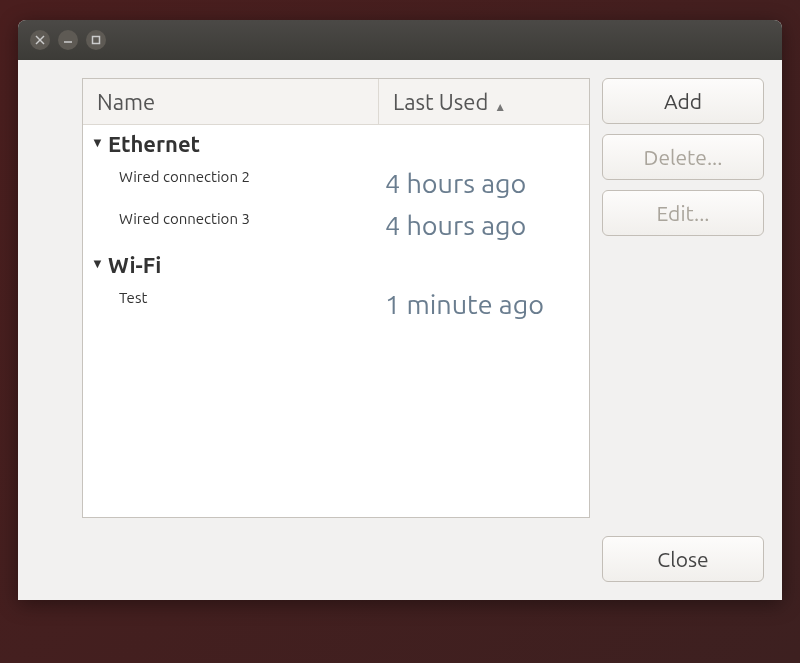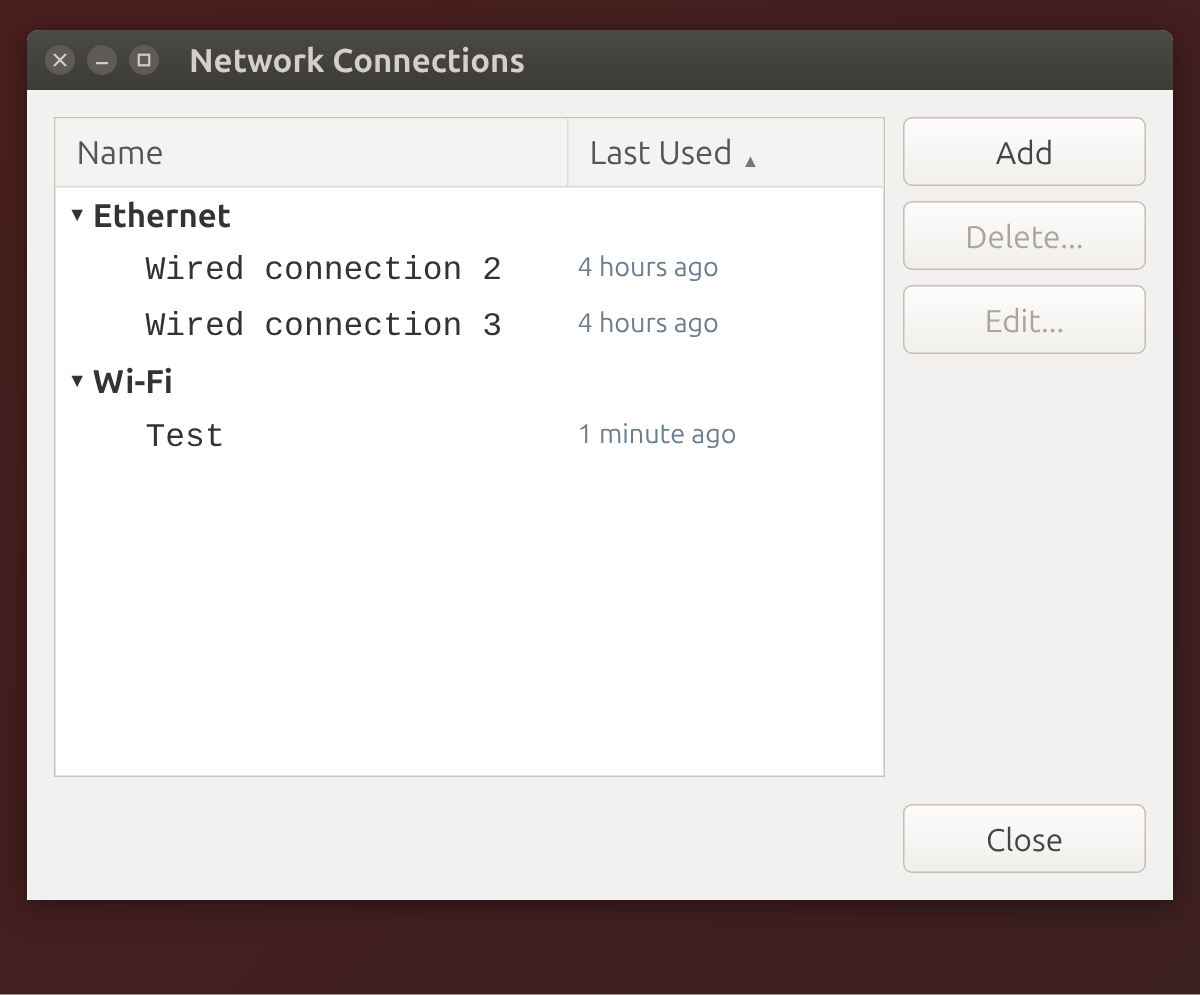--- a/index.html
+++ b/index.html
@@ -50,20 +50,21 @@
     .titlebar-title {
       color: #d4cfc9;
       font-size: 22px;
       font-weight: bold;
       margin-left: 12px;
     }
     .content {
       padding: 18px;
       display: flex;
       gap: 12px;
+      margin-left: 46px;
     }
     .list-panel {
       flex: 1;
       border: 1px solid #c7c3bd;
       background: #fff;
       display: flex;
       flex-direction: column;
       height: 440px;
     }
     .list-header {
@@ -110,28 +111,27 @@
       color: #333;
       display: inline-block;
       transform: translateY(-1px);
     }
     .connection-row {
       display: flex;
       padding: 6px 0;
     }
     .conn-name {
       flex: 1;
-      padding-left: 60px;
-      font-size: 22px;
+      padding-left: 36px;
+      font-size: 15px;
       color: #333;
-      font-family: Liberation Mono, monospace;
     }
     .conn-time {
       width: 210px;
-      font-size: 18px;
+      font-size: 27px;
       color: #6a7d8f;
       padding-left: 6px;
     }
     .side-buttons {
       display: flex;
       flex-direction: column;
       gap: 10px;
       width: 162px;
     }
     .btn {
@@ -171,21 +171,20 @@
     <div class="win-btn">
       <svg viewBox="0 0 10 10">
           <line x1="1" y1="7" x2="9" y2="7" stroke="#ccc" stroke-width="1.5"></line>
         </svg>
     </div>
     <div class="win-btn">
       <svg viewBox="0 0 10 10">
           <rect x="1.5" y="1.5" width="7" height="7" fill="none" stroke="#ccc" stroke-width="1.5"></rect>
         </svg>
     </div>
-    <div class="titlebar-title">Network Connections</div>
   </div>
 
   <div class="content">
     <div class="list-panel">
       <div class="list-header">
         <div class="col-header col-name">
           <span>Name</span>
         </div>
         <div class="col-header col-last">
           <span>Last Used</span>

